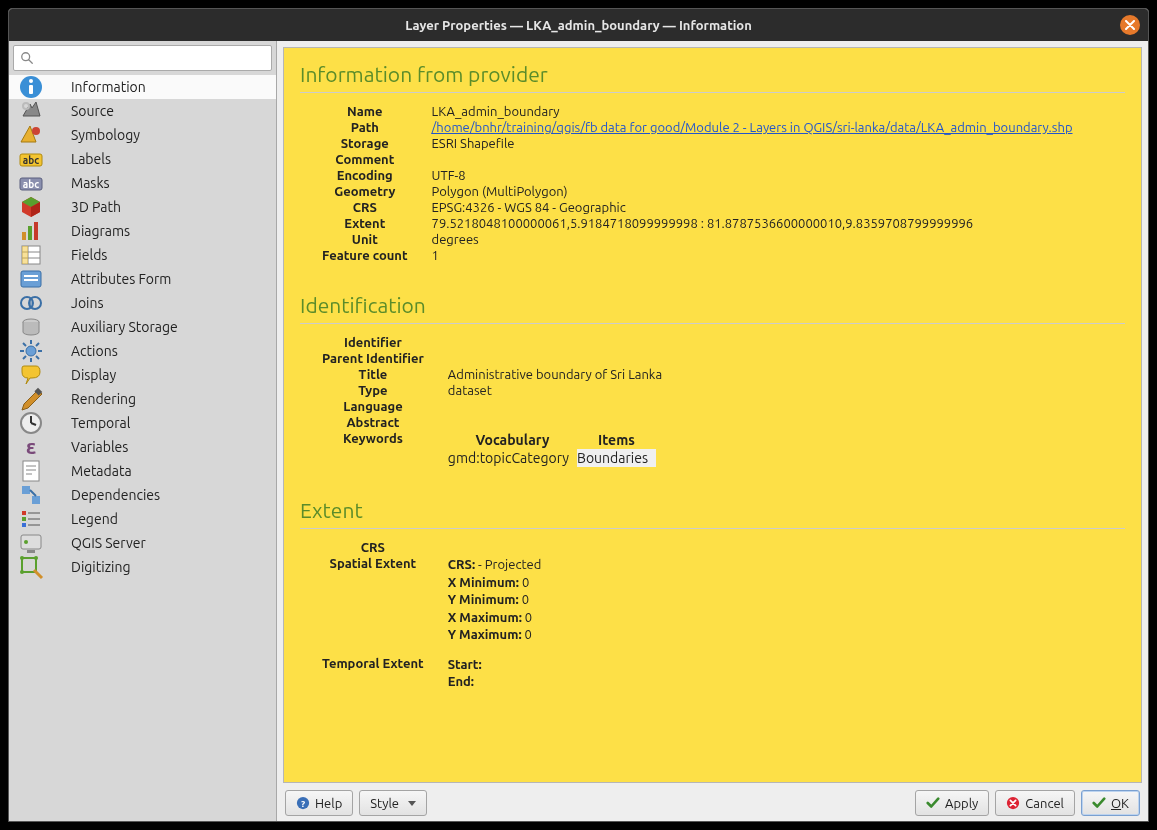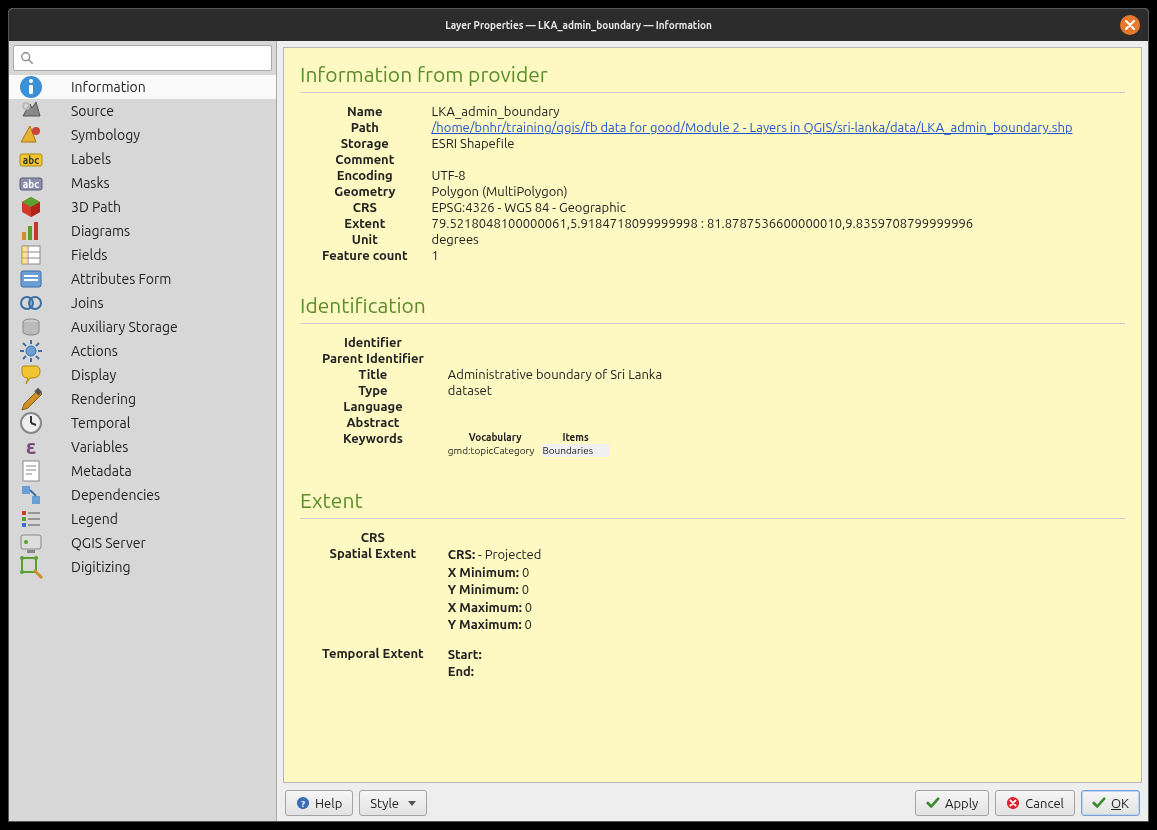--- a/index.html
+++ b/index.html
@@ -24,21 +24,21 @@
   }
   .titlebar {
     background: #2c2c2c;
     color: #e6e6e6;
     height: 32px;
     display: flex;
     align-items: center;
     justify-content: center;
     position: relative;
     font-weight: 600;
-    font-size: 10px;
+    font-size: 13px;
     flex: 0 0 auto;
   }
   .titlebar .close {
     position: absolute;
     right: 8px;
     top: 6px;
     width: 20px; height: 20px;
     border-radius: 50%;
     background: #e6792b;
     display: flex; align-items:center; justify-content:center;
@@ -101,21 +101,21 @@
   .content {
     flex:1 1 auto;
     display:flex;
     flex-direction:column;
     background:#eeeeee;
     overflow:hidden;
   }
   .scrollpane {
     flex:1 1 auto;
     margin: 6px 6px 2px 6px;
-    background:#fef9c3;
+    background:#fde047;
     border:1px solid #b6b6b6;
     overflow-y:scroll;
     padding: 10px 16px 20px 16px;
   }
   h2.section {
     color:#5b8c2a;
     font-weight:400;
     font-size:21px;
     margin: 4px 0 6px 0;
   }
@@ -125,21 +125,21 @@
     margin: 4px 0 10px 0;
   }
   table.props {
     margin-left: 22px;
     border-collapse: collapse;
     font-size:13px;
   }
   table.props td { padding: 1px 8px 1px 0; vertical-align: top; }
   table.props td.k { font-weight:600; white-space:nowrap; padding-right: 24px; text-align: center; }
   a.pathlink { color:#2255cc; text-decoration: underline; }
-  .kwtab { border-collapse: collapse; font-size:10px; }
+  .kwtab { border-collapse: collapse; font-size:14px; }
   .kwtab th { font-weight:600; padding:1px 20px; }
   .kwtab td { padding:1px 20px; }
   .kwtab td.items { background:#f0f0f0; }
   .btnrow {
     flex:0 0 auto;
     height:36px;
     display:flex;
     align-items:center;
     gap:6px;
     padding: 0 8px;

